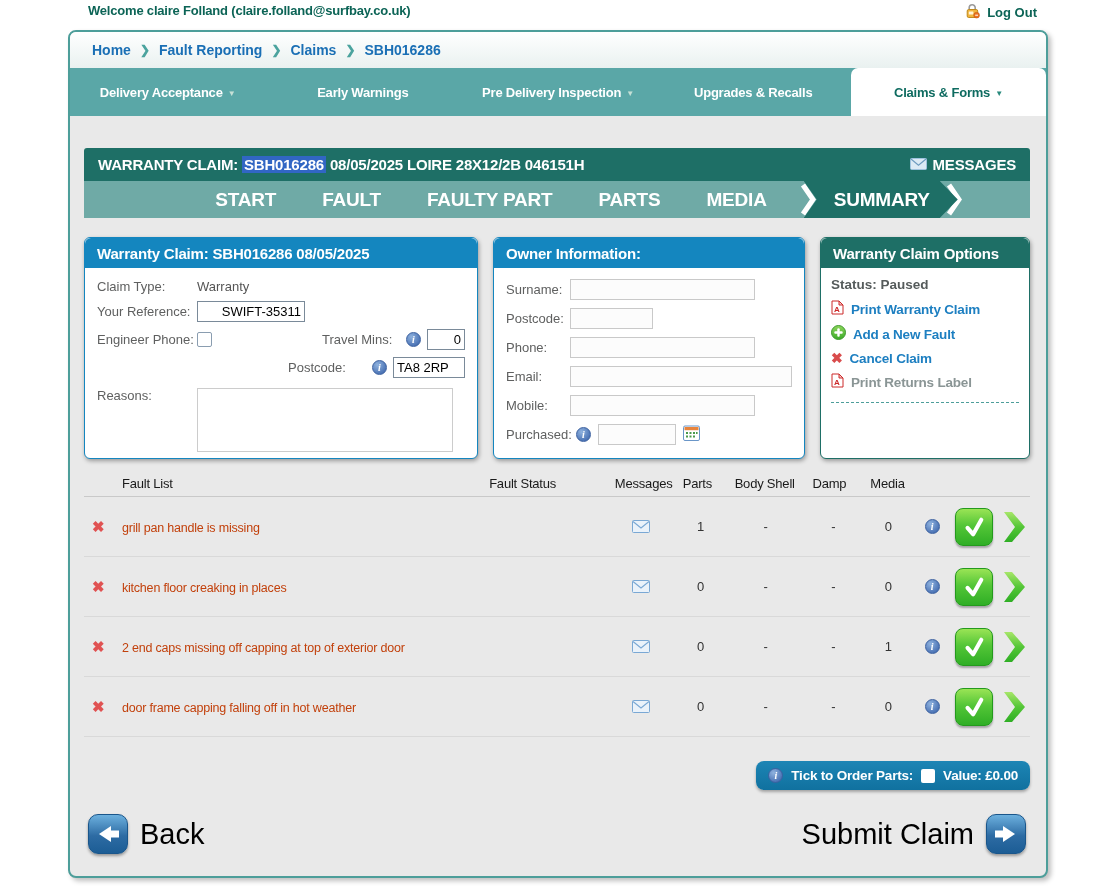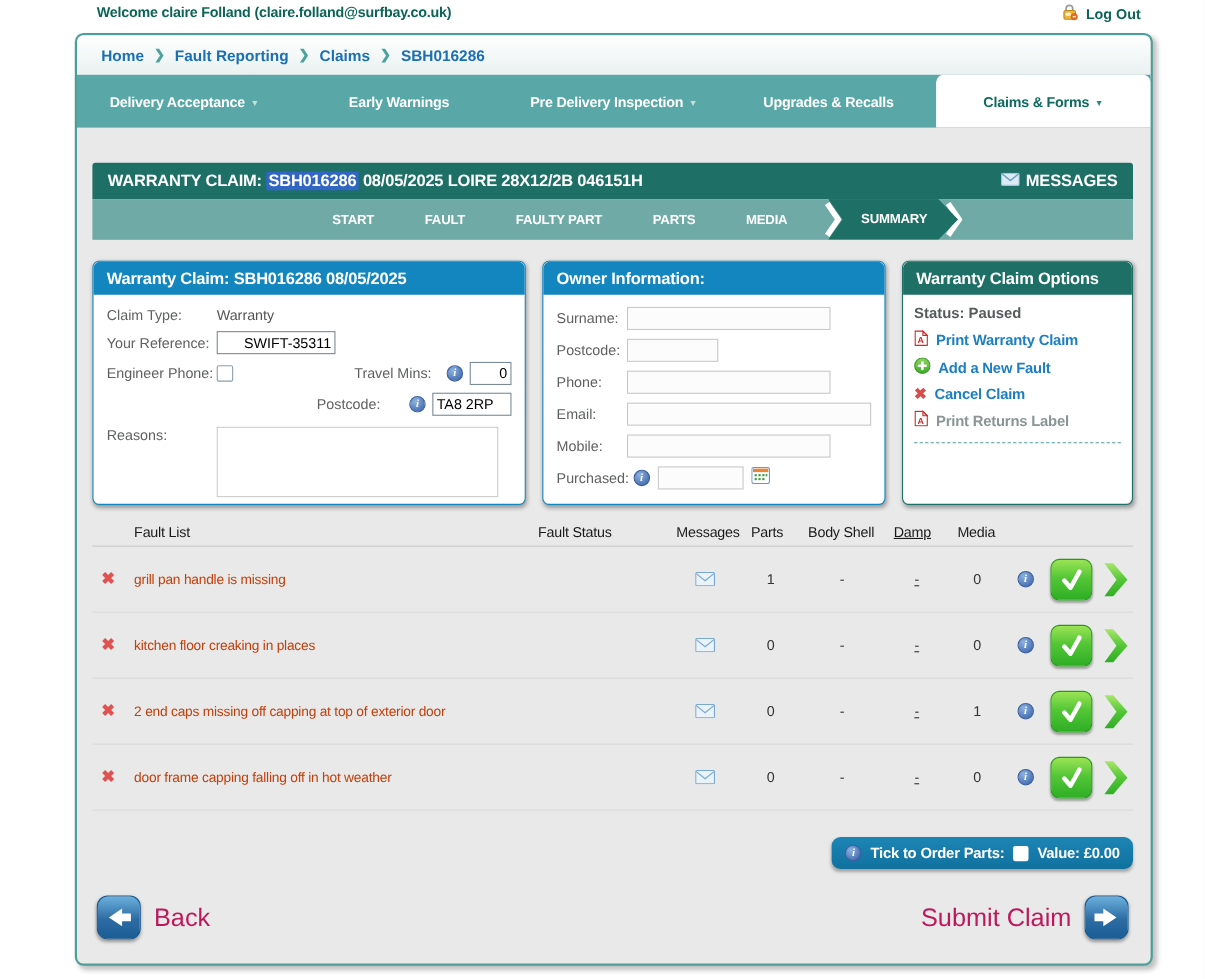--- a/index.html
+++ b/index.html
@@ -27,21 +27,21 @@
   .tab.active .dd { color:#2a8a7d; }
 
   .content { padding:32px 16px 0 14px; display:flex; flex-direction:column; }
 
   
   .banner { height:33px; background:#1e6f66; border-radius:3px 3px 0 0; display:flex; align-items:center; padding:0 14px; color:#fff; font-weight:bold; font-size:15px; letter-spacing:-0.2px; }
   .banner .sel { background:#3166c4; padding:0 2px; }
   .banner-right { margin-left:auto; display:flex; align-items:center; gap:6px; cursor:pointer; }
 
   
-  .steps { height:37px; background:#6faaa6; display:flex; align-items:center; justify-content:center; padding-left:40px; color:#fff; font-weight:bold; font-size:12px; }
+  .steps { height:37px; background:#6faaa6; display:flex; align-items:center; justify-content:center; padding-left:40px; color:#fff; font-weight:bold; font-size:19px; }
   .step { margin:0 23px; cursor:pointer; letter-spacing:-0.2px; }
   .step-summary { display:flex; align-items:center; height:37px; margin-left:10px; }
   .chev-white { display:block; }
   .summary-shape { height:37px; line-height:37px; background:#1e6f66; color:#fff; padding:0 28px 0 30px; margin:0 -12px 0 -12px;
     clip-path:polygon(0 0, calc(100% - 18px) 0, 100% 50%, calc(100% - 18px) 100%, 0 100%, 13px 50%); cursor:default; letter-spacing:-0.2px; }
 
   
   .panels-row { display:flex; gap:15px; margin-top:19px; height:222px; }
   .panel { display:flex; flex-direction:column; border-radius:6px; background:#fff; box-shadow:1px 2px 4px rgba(0,0,0,0.35); }
   .panel-hdr { color:#fff; font-weight:bold; font-size:15px; padding:7px 12px 6px 12px; border-radius:6px 6px 0 0; letter-spacing:-0.2px; }
@@ -73,42 +73,42 @@
   .opt-link { display:flex; align-items:center; gap:7px; margin-bottom:7px; color:#1d7fc1; font-weight:bold; font-size:13.5px; cursor:pointer; letter-spacing:-0.2px; }
   .opt-link.disabled { color:#8a9595; cursor:default; }
   .opt-sep { border-top:1px dashed #4d9e9a; margin-top:4px; }
   .cancel-x { color:#d94c4c; font-size:14px; font-weight:bold; }
 
   
   .tbl { margin-top:12px; }
   .tbl-hdr { display:flex; align-items:center; height:26px; border-bottom:1px solid #c9c9c9; font-size:13px; color:#1a1a1a; letter-spacing:-0.2px; }
   .tbl-row { display:flex; align-items:center; height:60px; border-bottom:1px solid #d9d9d9; }
   .c-del{width:38px;} .c-fault{width:360px;} .c-status{width:126px;padding-left:8px;} .c-msg{width:68px;}
-  .c-parts{width:52px;} .c-body{width:78px;} .c-damp{width:58px;text-decoration:underline;} .c-media{width:52px;}
+  .c-parts{width:52px;} .c-body{width:78px;} .c-damp{width:58px;} .c-media{width:52px;}
   .c-info{width:36px;} .c-check{width:48px;} .c-arrow{width:32px;}
   .tbl-hdr .c-msg,.tbl-hdr .c-parts,.tbl-hdr .c-body,.tbl-hdr .c-damp,.tbl-hdr .c-media { padding-left:8px; }
   .cell-c { display:flex; justify-content:center; align-items:center; }
   .del-x { color:#e05252; font-size:15px; font-weight:bold; cursor:pointer; padding-left:8px; }
   .fault-link { color:#c2410c; font-size:12.5px; letter-spacing:-0.2px; cursor:pointer; }
   .num { font-size:13px; color:#333; }
   .check-btn { width:38px; height:38px; border-radius:8px; border:1px solid #249a1d; cursor:pointer;
     background:linear-gradient(#9ae455,#54c637 45%,#2fae25); box-shadow:0 2px 2px rgba(0,0,0,0.3);
     display:flex; align-items:center; justify-content:center; }
   .row-arrow { cursor:pointer; display:flex; align-items:center; }
 
   
   .pill-row { display:flex; justify-content:flex-end; margin-top:24px; }
   .pill { background:linear-gradient(#1d85b5,#10719f); border-radius:8px; padding:7px 12px; display:flex; align-items:center; gap:8px;
     box-shadow:0 2px 3px rgba(0,0,0,0.3); color:#fff; font-weight:bold; font-size:13.5px; letter-spacing:-0.2px; }
   .pill .checkbox { width:14px; height:14px; border:none; }
 
   
   .footer { display:flex; justify-content:space-between; align-items:center; margin-top:24px; padding:0 4px; }
   .nav-group { display:flex; align-items:center; gap:12px; cursor:pointer; }
-  .nav-text { color:#be185d; font-size:23px; }
+  .nav-text { color:#000000; font-size:29px; }
   .nav-btn { width:40px; height:40px; border-radius:10px; border:1px solid #1a568b;
     background:linear-gradient(#6cb0de,#2d6ba3 55%,#1c5d95); box-shadow:0 2px 3px rgba(0,0,0,0.35);
     display:flex; align-items:center; justify-content:center; }
 </style>
 </head>
 <body>
 
 <div class="page">
   <svg width="0" height="0" style="position:absolute">
     <defs>

